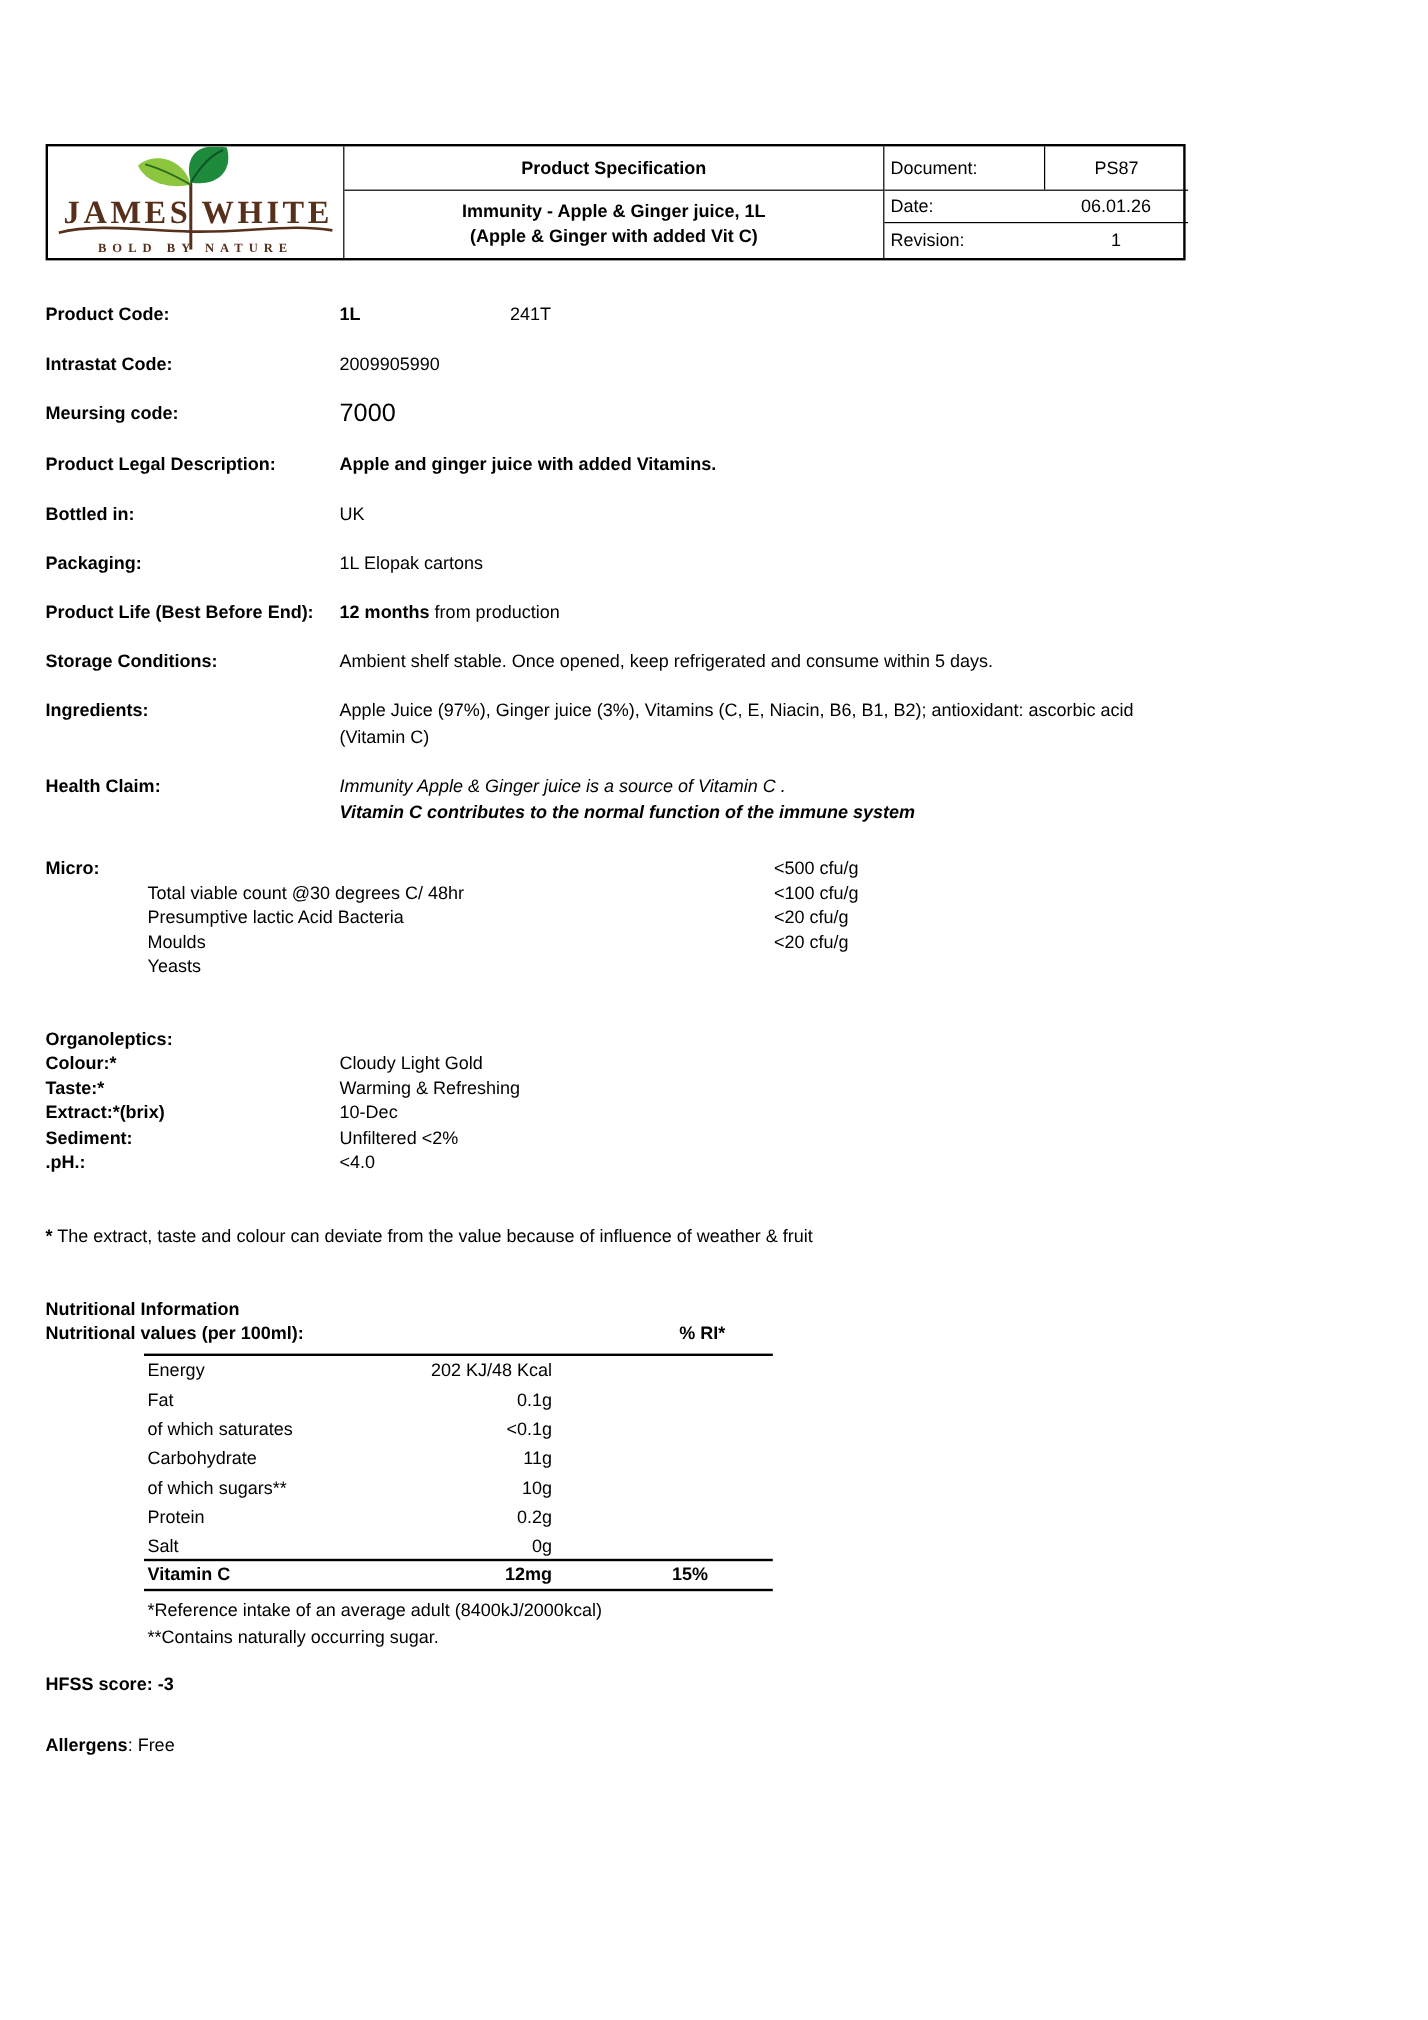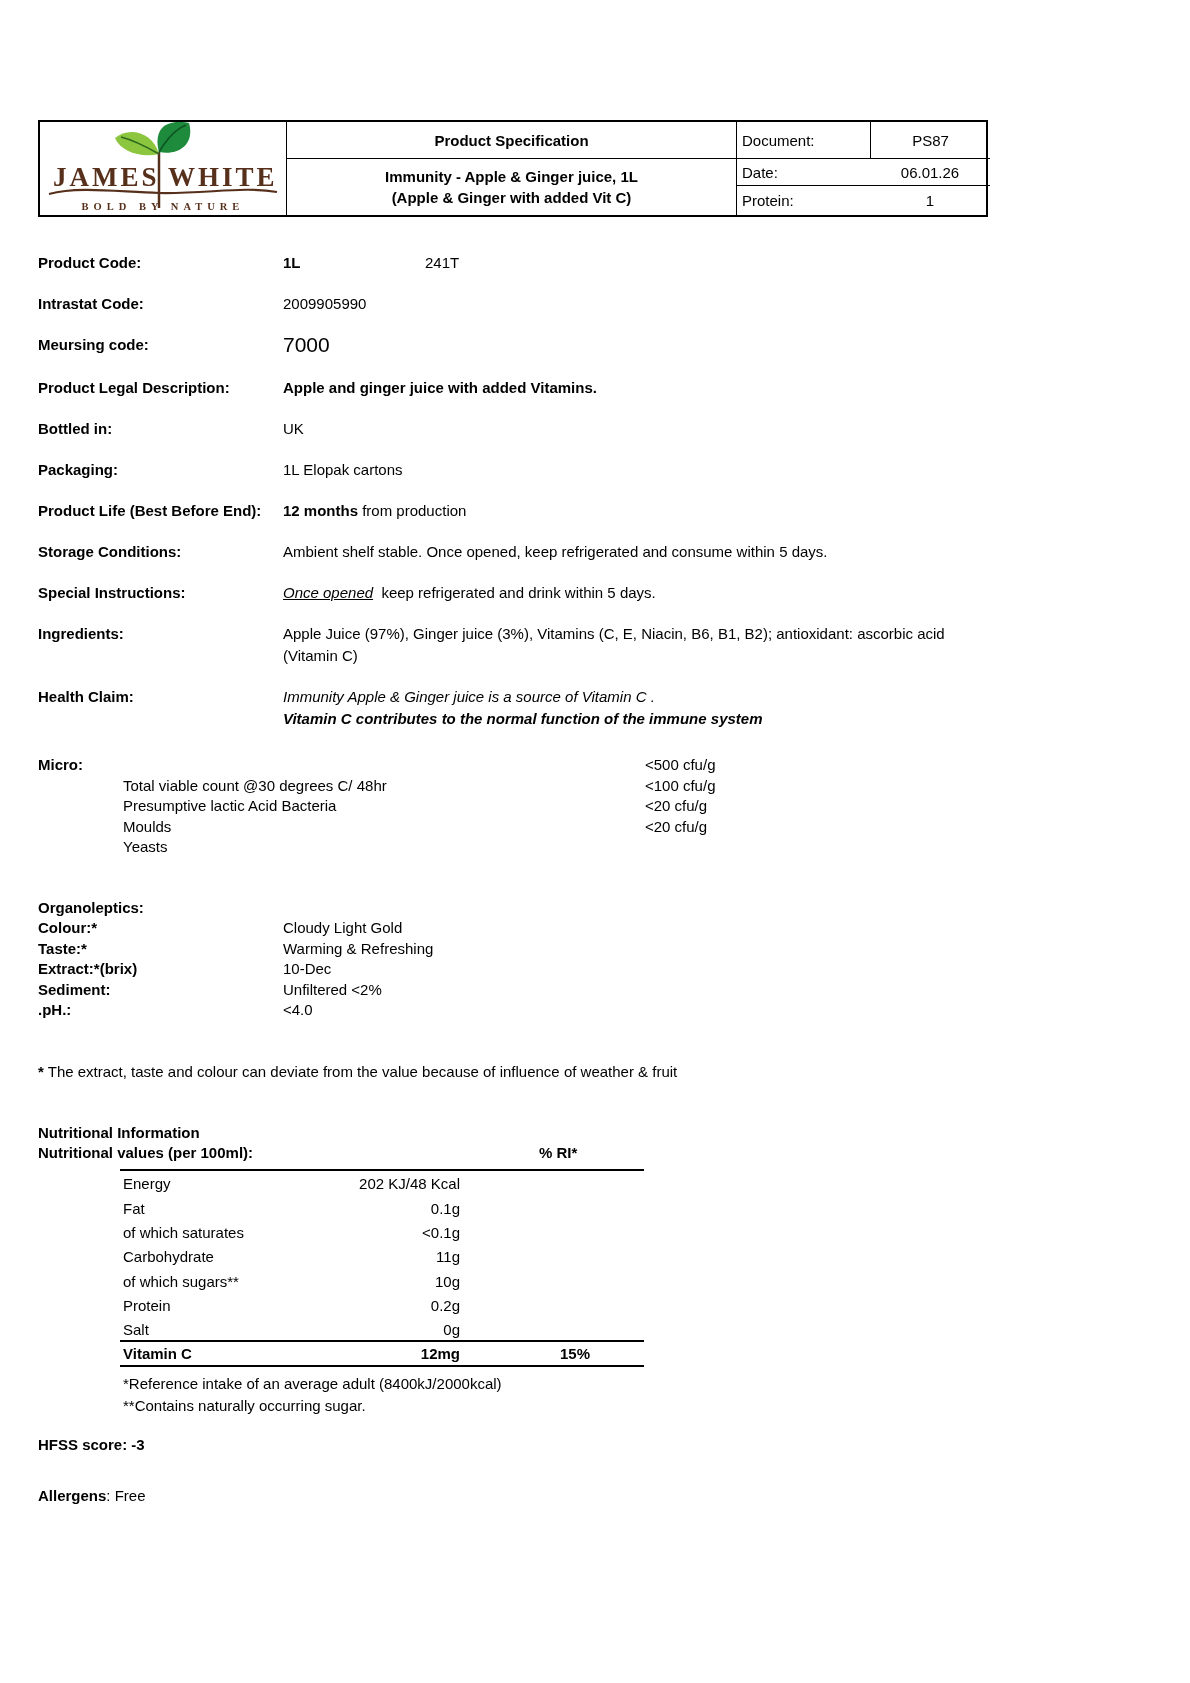--- a/index.html
+++ b/index.html
@@ -54,21 +54,21 @@
   .org-heading{font-weight:bold;line-height:20.5px}
   .orow{display:flex;line-height:20.5px}
   .olabel{width:245px;flex:none;font-weight:bold}
 
   .devnote{margin-top:40px;line-height:22px}
 
   
   .nut{margin-top:38px}
   .nut-title{font-weight:bold;line-height:23px}
   .nut-header{position:relative;height:25px;font-weight:bold}
-  .nut-ri-h{position:absolute;left:501px;top:0}
+  .nut-ri-h{position:absolute;left:528px;top:0}
   .ntable{margin-left:82px;width:524px;border-top:2px solid #000;padding-top:1px;box-sizing:border-box}
   .nrow{display:flex;height:24.4px;align-items:center;box-sizing:border-box}
   .nrow.nbb{border-bottom:2px solid #000}
   .nrow.vit{border-bottom:2.5px solid #000;font-weight:bold}
   .nlabel{width:235px;padding-left:3px;box-sizing:border-box}
   .nvalue{width:105px;text-align:right}
   .nri{width:120px;text-align:center;margin-left:55px}
   .nut-foot{margin-left:85px;line-height:22.5px;margin-top:6px}
 
   .hfss{margin-top:16px;font-weight:bold;line-height:22px}
@@ -109,21 +109,21 @@
     <div class="hdr-meta">
       <div class="meta-row r1">
         <div class="meta-label">Document:</div>
         <div class="meta-value">PS87</div>
       </div>
       <div class="meta-row r2">
         <div class="meta-label">Date:</div>
         <div class="meta-value">06.01.26</div>
       </div>
       <div class="meta-row r3">
-        <div class="meta-label">Protein:</div>
+        <div class="meta-label">Revision:</div>
         <div class="meta-value">1</div>
       </div>
     </div>
   </div>
 
   <div class="fields">
       <div class="frow">
         <div class="flabel">Product Code:</div>
         <div class="fvalue">
           <div class="fline"><span class="b" style="display: inline-block; width: 142px;">1L</span><span>241T</span></div>
@@ -162,26 +162,20 @@
       <div class="frow">
         <div class="flabel">Product Life (Best Before End):</div>
         <div class="fvalue">
           <div class="fline"><span class="b">12 months</span><span> from production</span></div>
         </div>
       </div>
       <div class="frow">
         <div class="flabel">Storage Conditions:</div>
         <div class="fvalue">
           <div class="fline"><span>Ambient shelf stable. Once opened, keep refrigerated and consume within 5 days.</span></div>
-        </div>
-      </div>
-      <div class="frow">
-        <div class="flabel">Special Instructions:</div>
-        <div class="fvalue">
-          <div class="fline"><span class="i u">Once opened</span><span>&nbsp; keep refrigerated and drink within 5 days.</span></div>
         </div>
       </div>
       <div class="frow">
         <div class="flabel">Ingredients:</div>
         <div class="fvalue">
           <div class="fline"><span>Apple Juice (97%), Ginger juice (3%), Vitamins (C, E, Niacin, B6, B1, B2); antioxidant: ascorbic acid</span></div>
           <div class="fline"><span>(Vitamin C)</span></div>
         </div>
       </div>
       <div class="frow">

